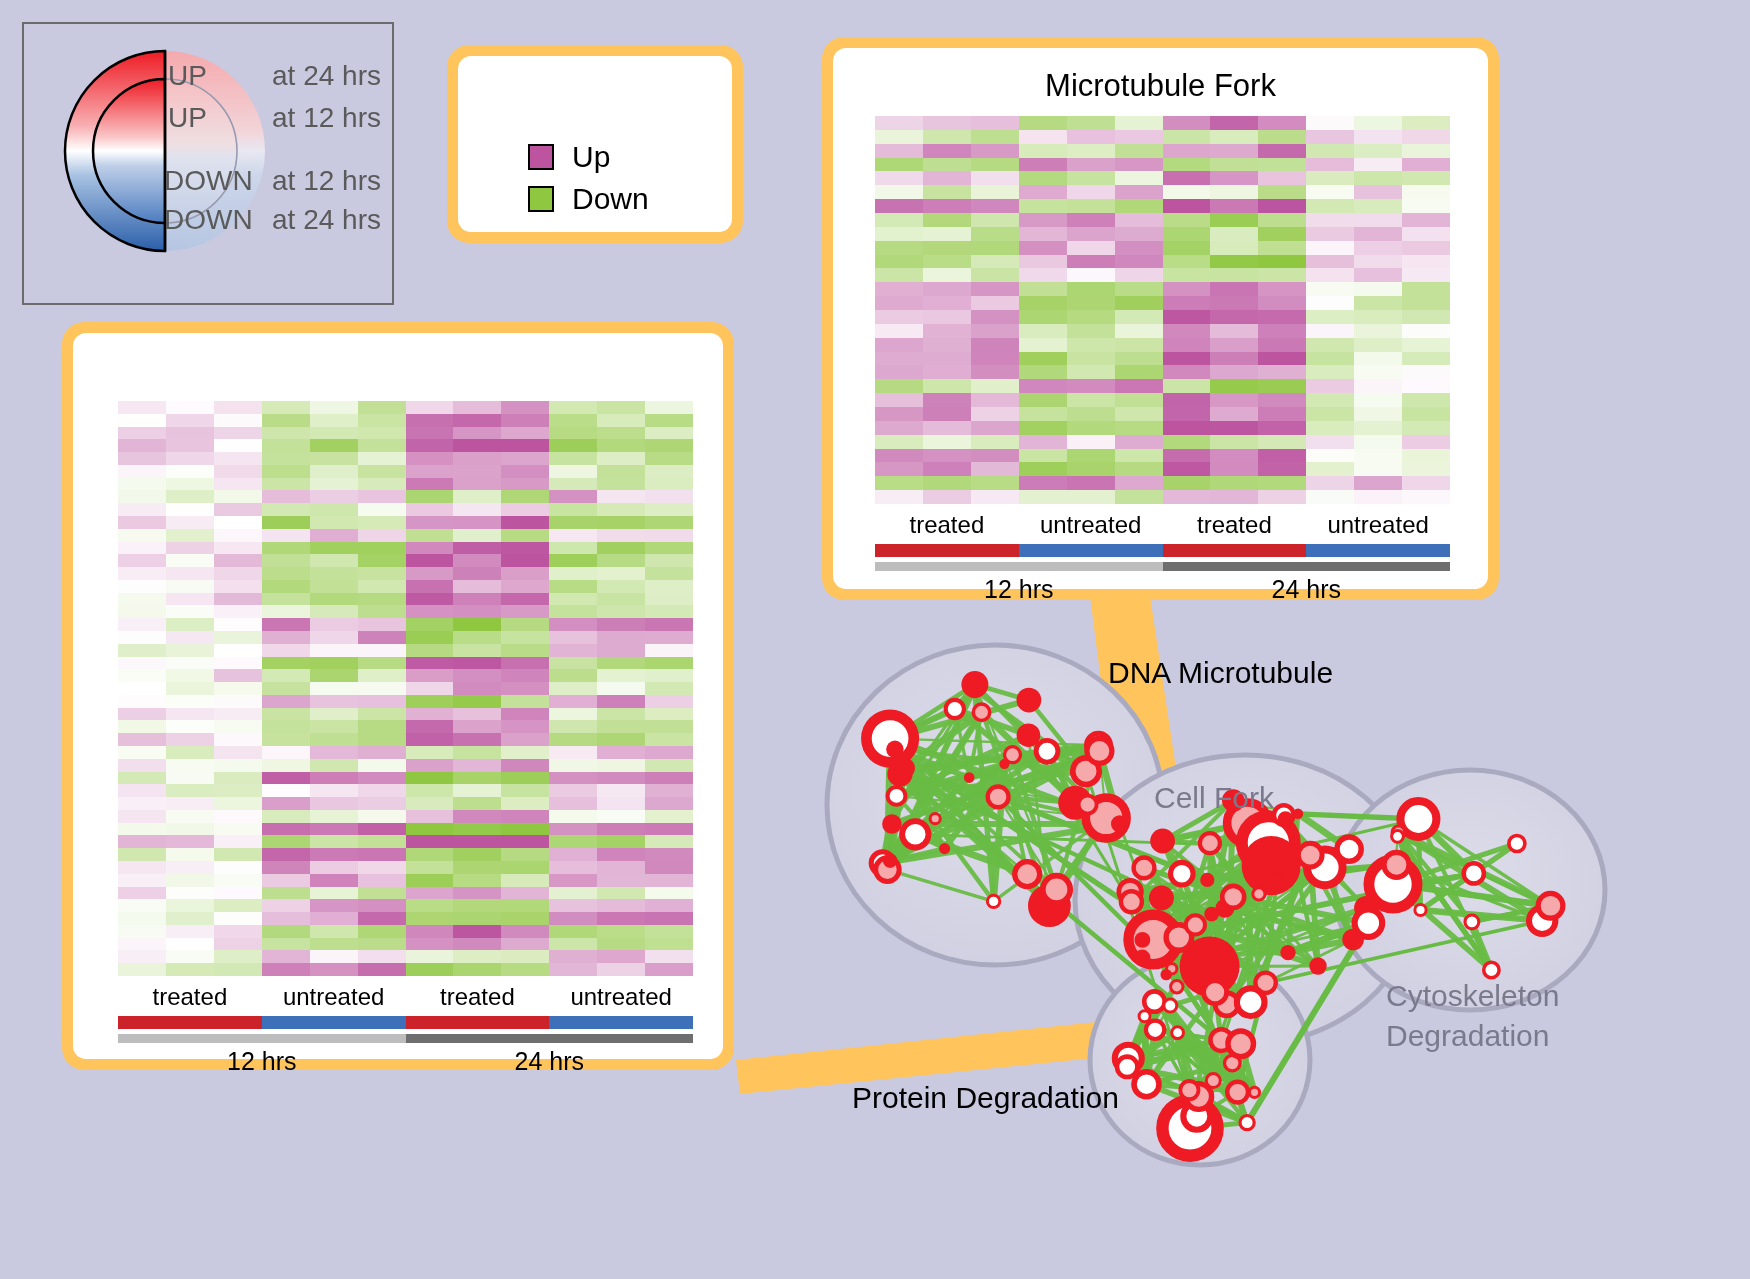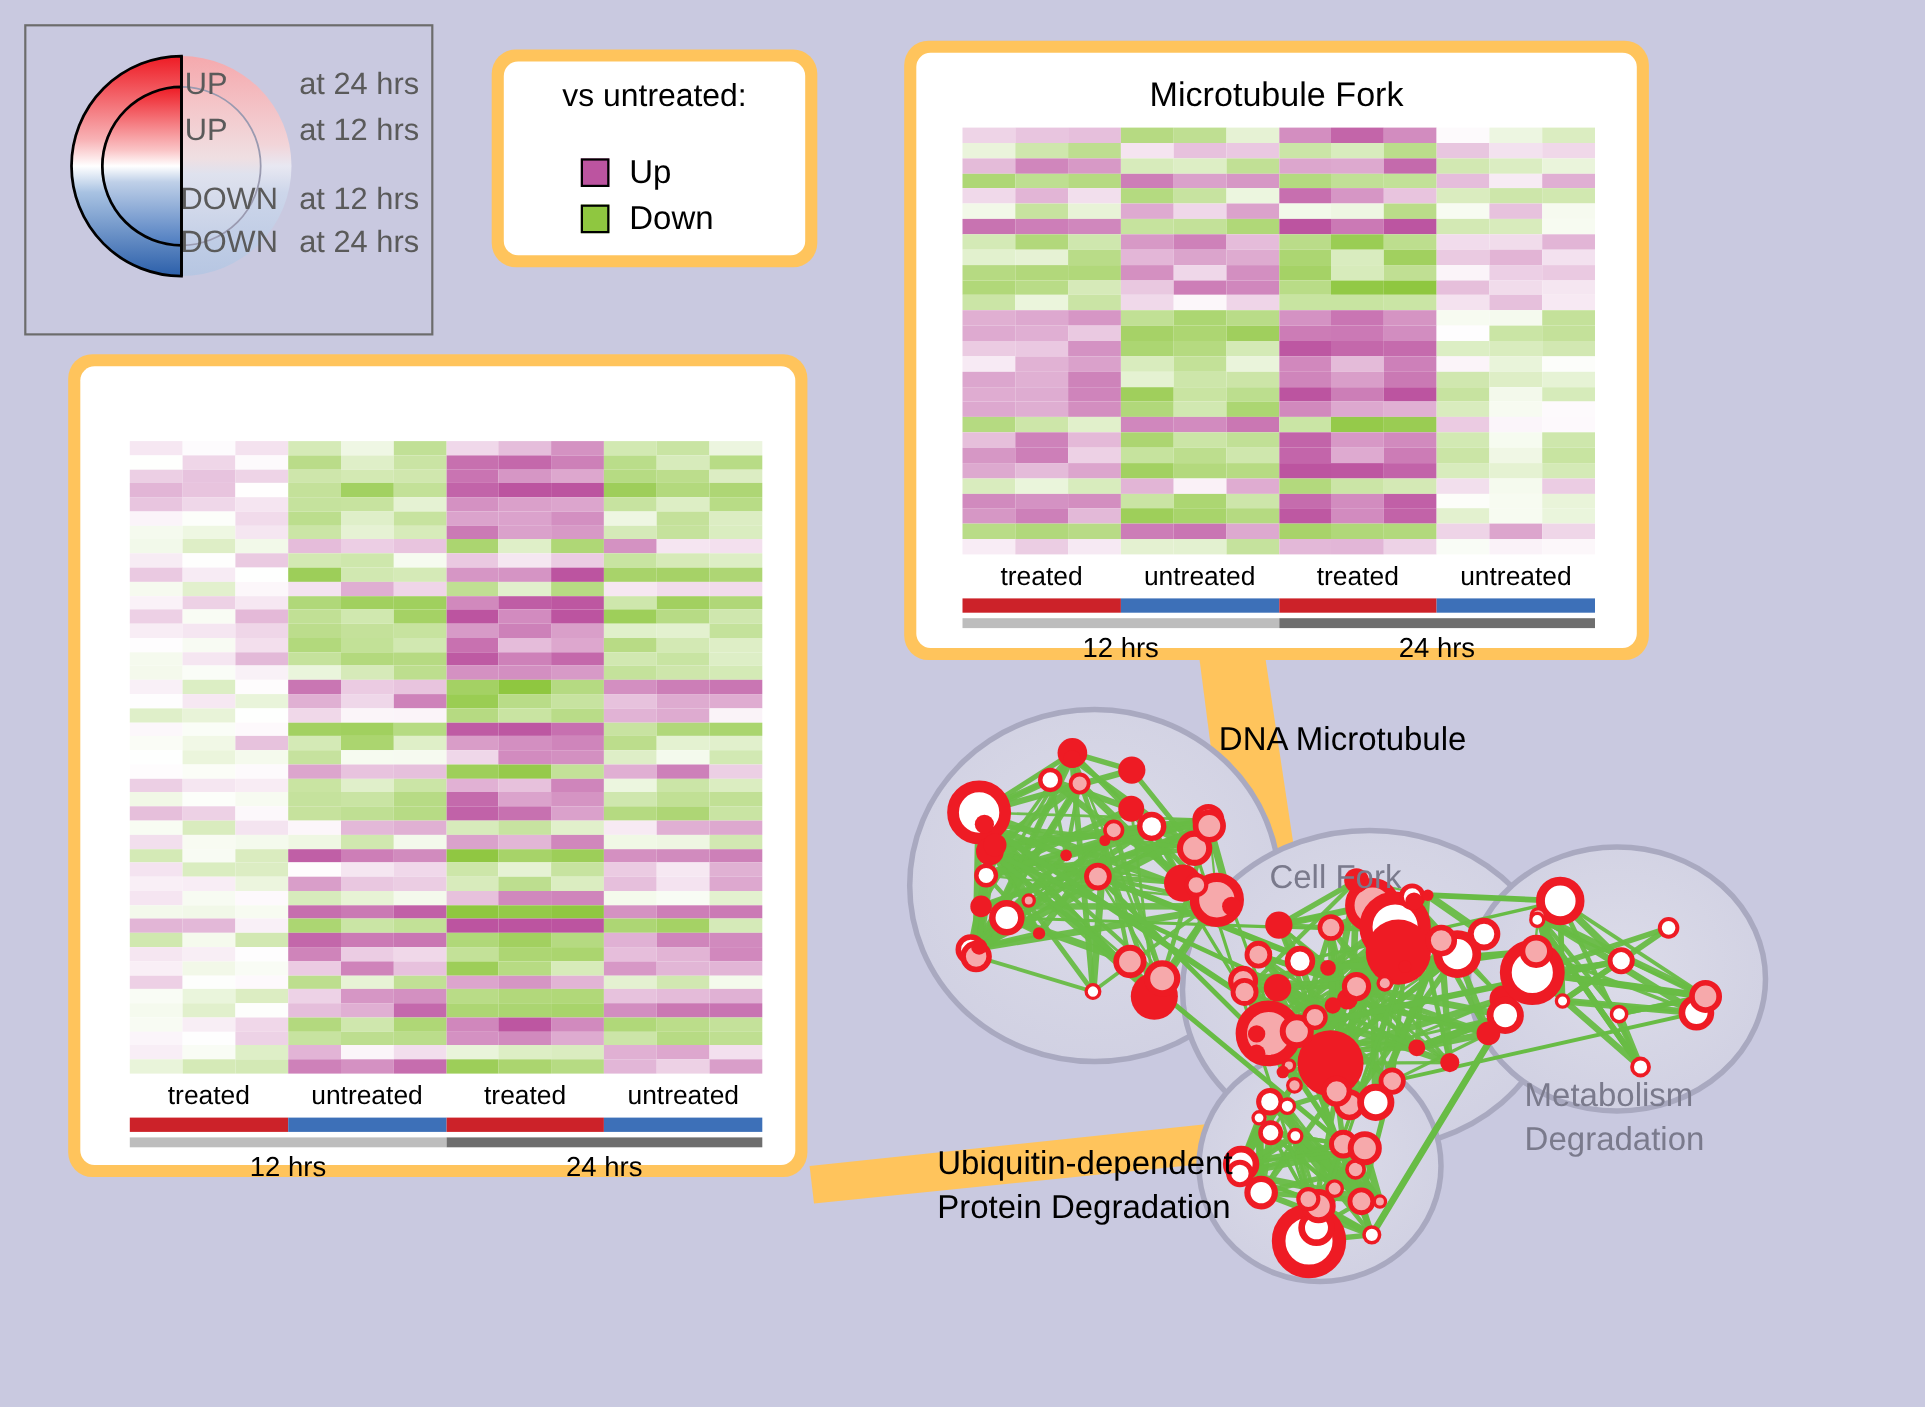--- a/index.html
+++ b/index.html
@@ -129,21 +129,20 @@
   <div class="legend-row" style="left:248px;top:141px;">at 12 hrs</div>
 
   <div class="legend-key" style="left:140px;top:180px;">DOWN</div>
   <div class="legend-row" style="left:248px;top:180px;">at 24 hrs</div>
 
 </div>
 
 <div class="ocard" id="updown-legend">
   <div class="ocard-inner">
     <div id="updown-title">
-      <div>vs untreated:</div>
     </div>
     <div class="swatch-row" style="left:70px;top:86px;">
       <span class="swatch" id="sw-up" style="background: rgb(188, 84, 160);"></span>
       <span class="swatch-label">Up</span>
     </div>
     <div class="swatch-row" style="left:70px;top:128px;">
       <span class="swatch" id="sw-down" style="background: rgb(143, 199, 64);"></span>
       <span class="swatch-label">Down</span>
     </div>
   </div>
@@ -1799,17 +1798,16 @@
           <circle cx="399.4" cy="490.1" r="9.1" fill="#f6a9ab" stroke="#ee1b24" stroke-width="3.8"></circle>
         </g>
         <g>
           <circle cx="450.7" cy="443.8" r="12.8" fill="#f6a9ab" stroke="#ee1b24" stroke-width="5.4"></circle>
         </g>
       </g>
   </svg>
 
   <div class="net-label" style="left:318px;top:55px;color:#000;">DNA Microtubule</div>
   <div class="net-label" style="left:364px;top:180px;color:#7a7a8c;">Cell Fork</div>
-  <div class="net-label" style="left:596px;top:378px;color:#7a7a8c;">Metabolism</div>
+  <div class="net-label" style="left:596px;top:378px;color:#7a7a8c;">Cytoskeleton</div>
   <div class="net-label" style="left:596px;top:418px;color:#7a7a8c;">Degradation</div>
-  <div class="net-label" style="left:62px;top:440px;color:#000;">Ubiquitin-dependent</div>
   <div class="net-label" style="left:62px;top:480px;color:#000;">Protein Degradation</div>
 </div>
 
 </body></html>

